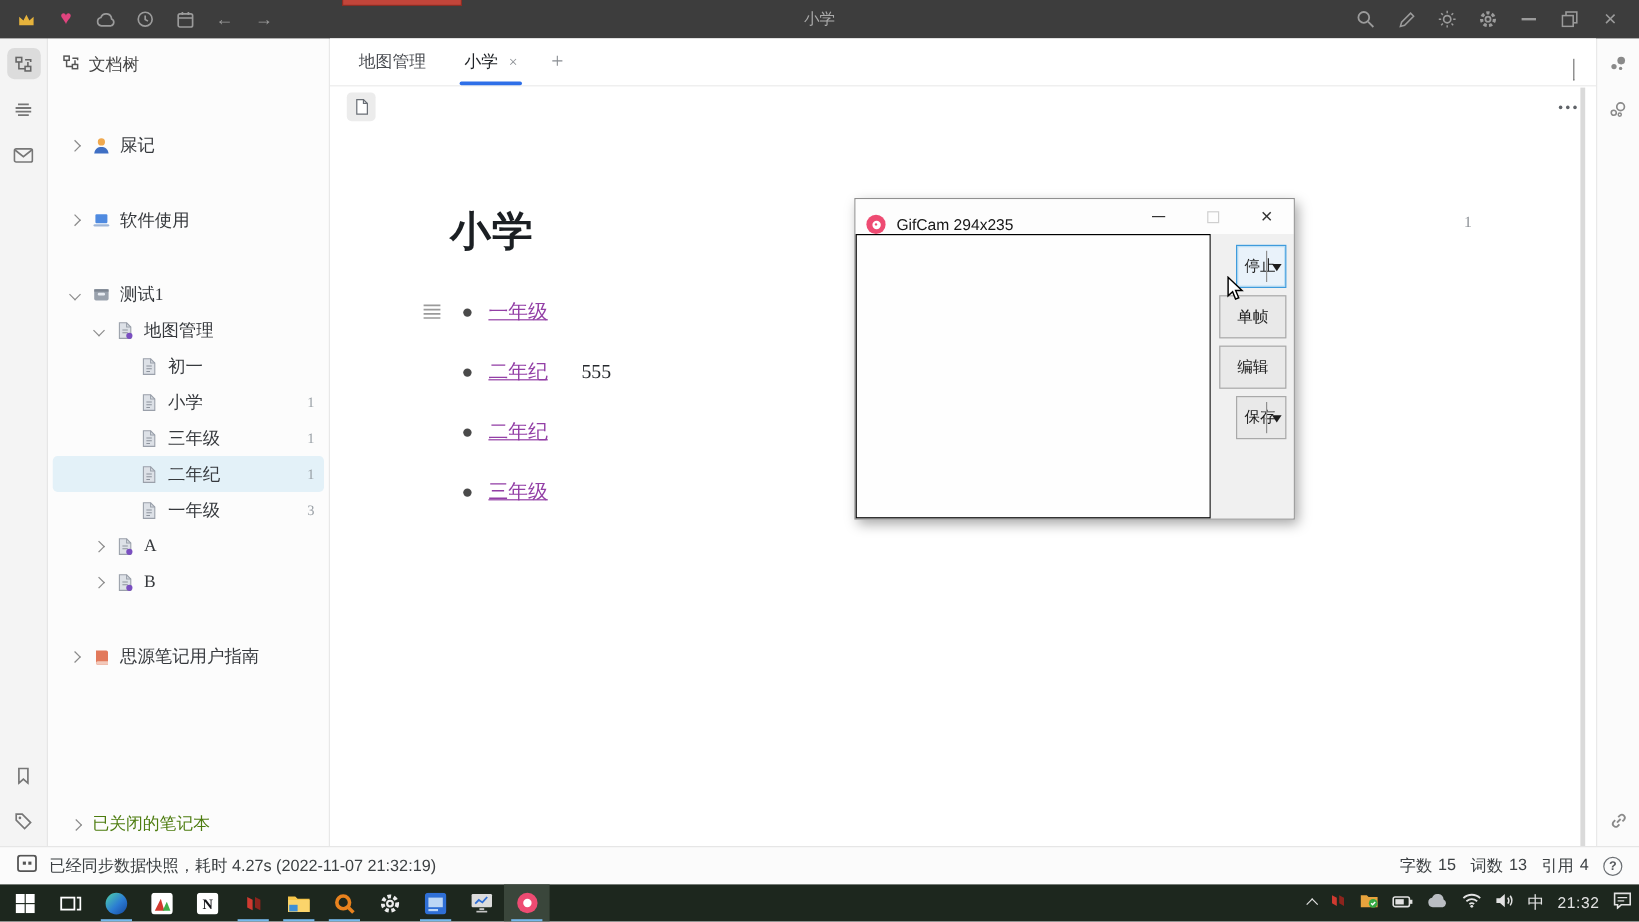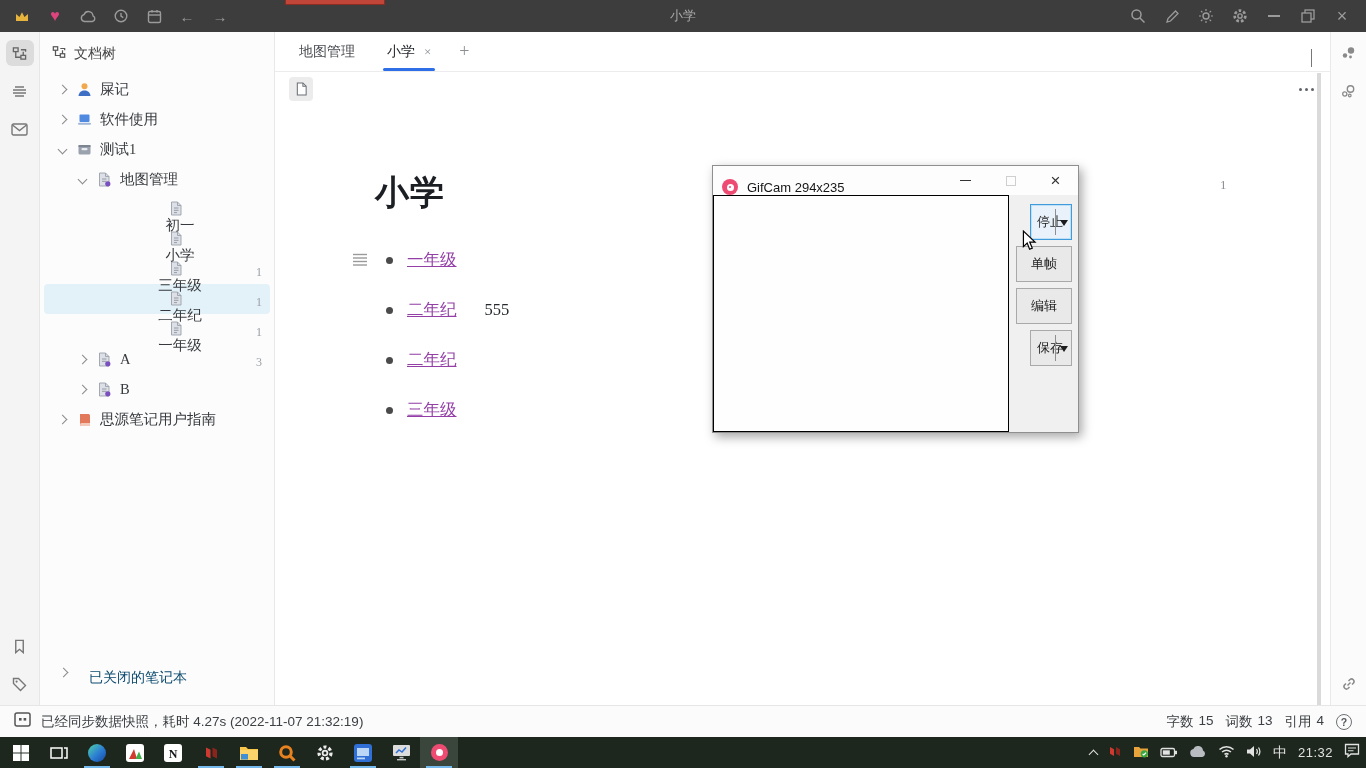--- a/index.html
+++ b/index.html
@@ -31,22 +31,22 @@
   .tree-rows { flex:1; margin-top:6px; }
   .tree-row { display:flex; align-items:center; height:30px; font-size:14.5px; color:#36393d; margin:0 4px; border-radius:4px; padding-right:8px; }
   .tree-row.selected { background:#e3f1f8; }
   .chev { width:7px; height:7px; border-right:1.6px solid #8a8a8a; border-bottom:1.6px solid #8a8a8a; display:inline-block; flex:none; }
   .chev.right { transform:rotate(-45deg); }
   .chev.down  { transform:rotate(45deg); }
   .chev.hidden { visibility:hidden; }
   .tree-row .chevbox { width:8px; margin-right:10px; display:flex; justify-content:center; flex:none; }
   .tree-row .ticon { width:16px; margin-right:8px; display:flex; justify-content:center; flex:none; }
   .tree-row .count { margin-left:auto; color:#9aa0a6; font-size:12px; }
-  .ind0 { padding-left:14px; } .ind1 { padding-left:34px; } .ind2 { padding-left:54px;flex-direction:column; }
-  .tree-footer { display:flex; align-items:flex-start; gap:22px; height:36px; padding-left:20px; font-size:14px; color:#0c4a6e; }
+  .ind0 { padding-left:14px;margin-top:32px; } .ind1 { padding-left:34px; } .ind2 { padding-left:54px; }
+  .tree-footer { display:flex; align-items:center; gap:10px; height:36px; padding-left:20px; font-size:14px; color:#4d7c0f; }
 
   
   .editor { flex:1; position:relative; background:#fff; }
   .tabbar { height:40px; display:flex; align-items:center; border-bottom:1px solid #ececec; padding-left:8px; position:relative; }
   .tab { display:flex; align-items:center; gap:9px; padding:0 16px; height:100%; font-size:14px; color:#4a4d52; position:relative; }
   .tab.active { color:#1f2226; }
   .tab.active::after { content:""; position:absolute; left:12px; right:12px; bottom:0; height:3px; background:#2e6fe8; border-radius:2px; }
   .tab-close { color:#8b8f94; font-size:13px; }
   .tab-add { font-size:18px; color:#8b8f94; padding:0 12px; }
   .tab-chevron { position:absolute; right:18px; top:17px; }

